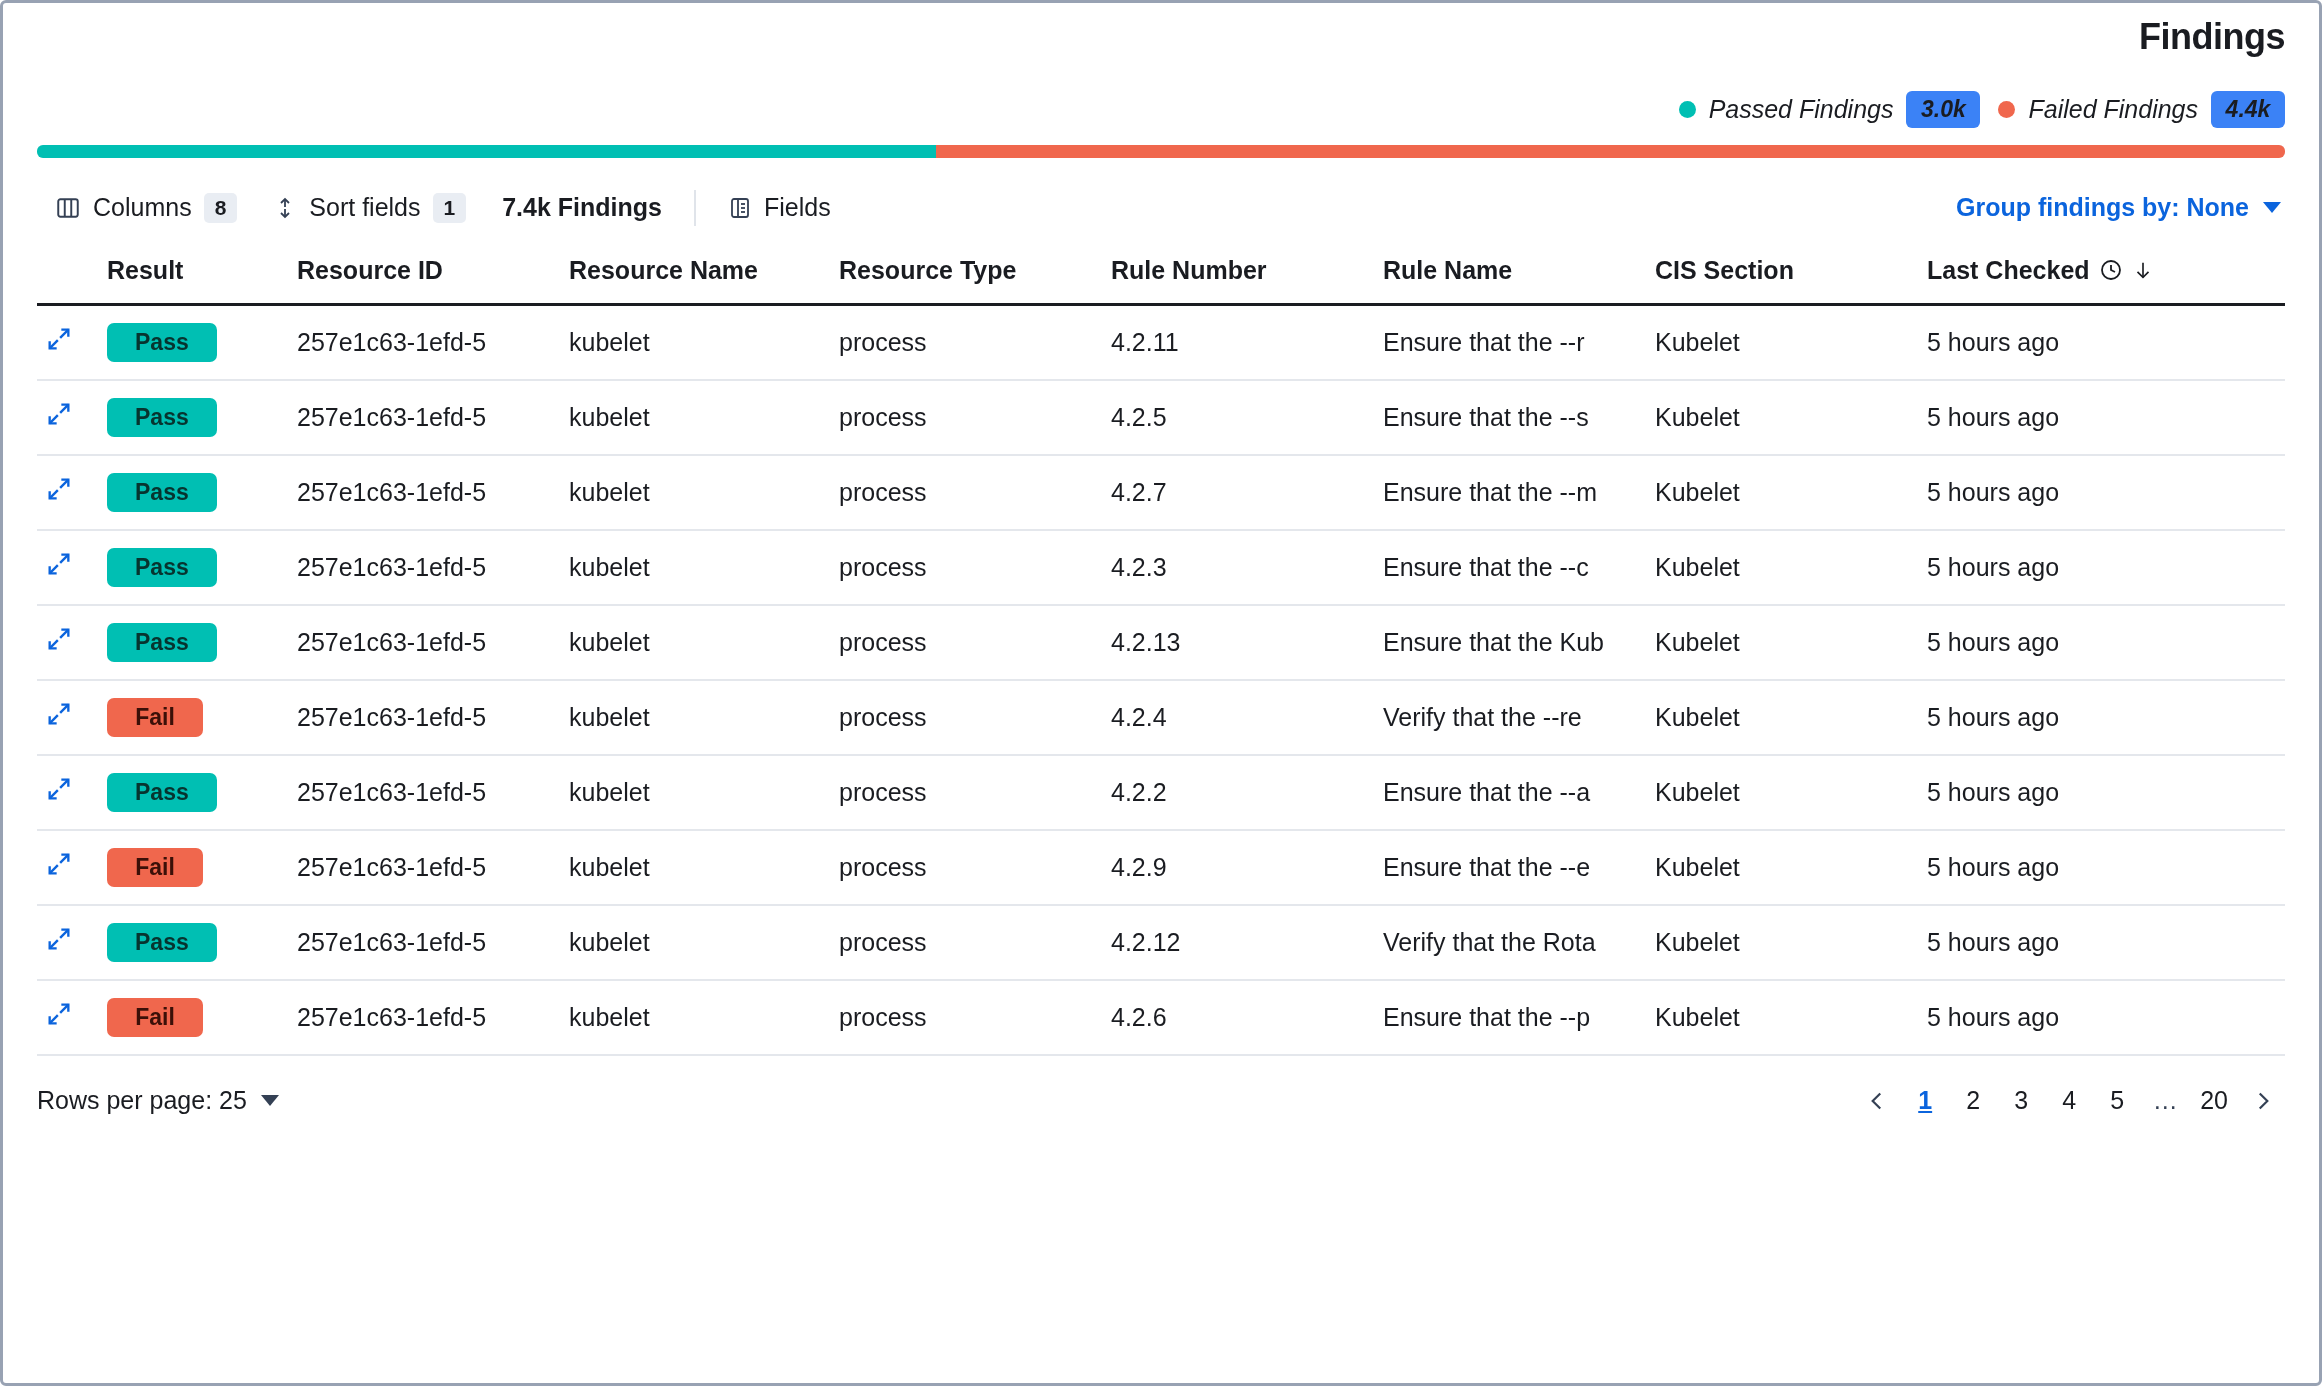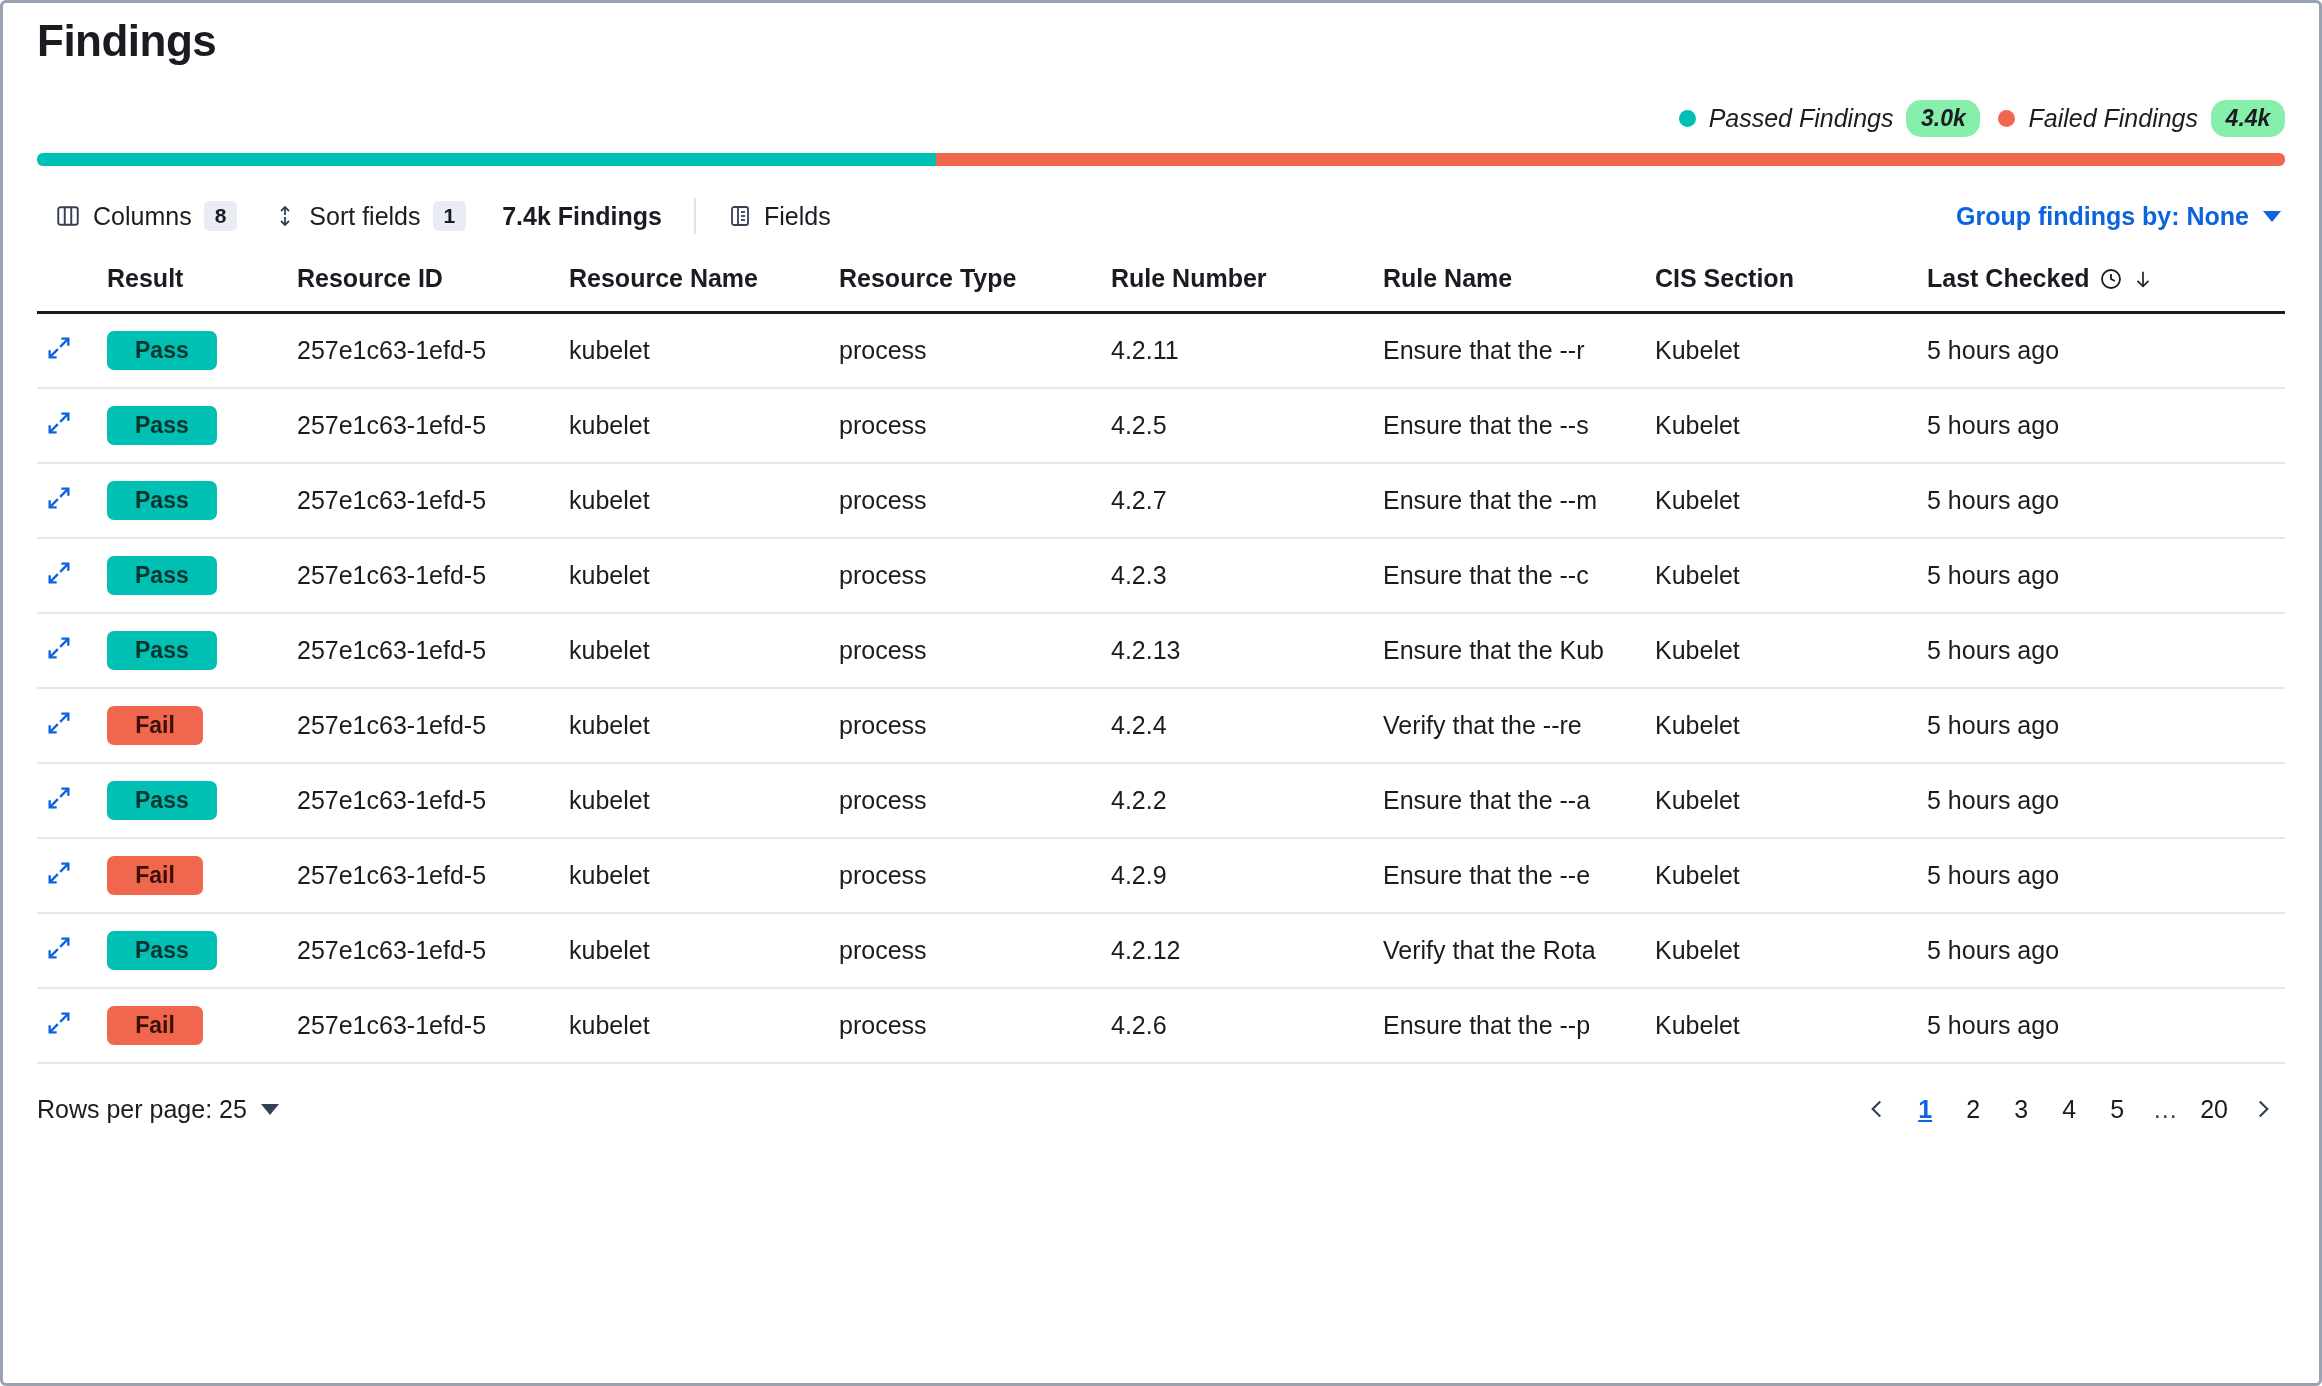--- a/index.html
+++ b/index.html
@@ -19,26 +19,27 @@
     height: 1386px;
     background: #ffffff;
     border: 3px solid #98a2b3;
     border-radius: 6px;
     padding: 0 34px;
     position: relative;
   }
 
   
   .page-title {
-    font-size: 44px;
+    font-size: 36px;
     font-weight: bold;
     color: #1a1c21;
     letter-spacing: -0.5px;
     margin: 14px 0 0 0;
     line-height: 1.1;
+    text-align: right;
   }
 
   
   .tabs {
     display: flex;
     align-items: flex-end;
     gap: 0px;
     margin-top: 30px;
     border-bottom: 2px solid #e4e7ec;
     height: 62px;
@@ -85,22 +86,22 @@
     display: inline-block;
   }
   .legend-label {
     font-size: 25px;
     color: #1a1c21;
   }
   .legend-count {
     font-size: 23px;
     font-weight: bold;
     color: #1a1c21;
-    background: #86efac;
-    border-radius: 15px;
+    background: #3b82f6;
+    border-radius: 6px;
     padding: 5px 2px;
     min-width: 74px;
     text-align: center;
   }
 
   
   .stat-bar {
     display: flex;
     height: 13px;
     border-radius: 6px;

